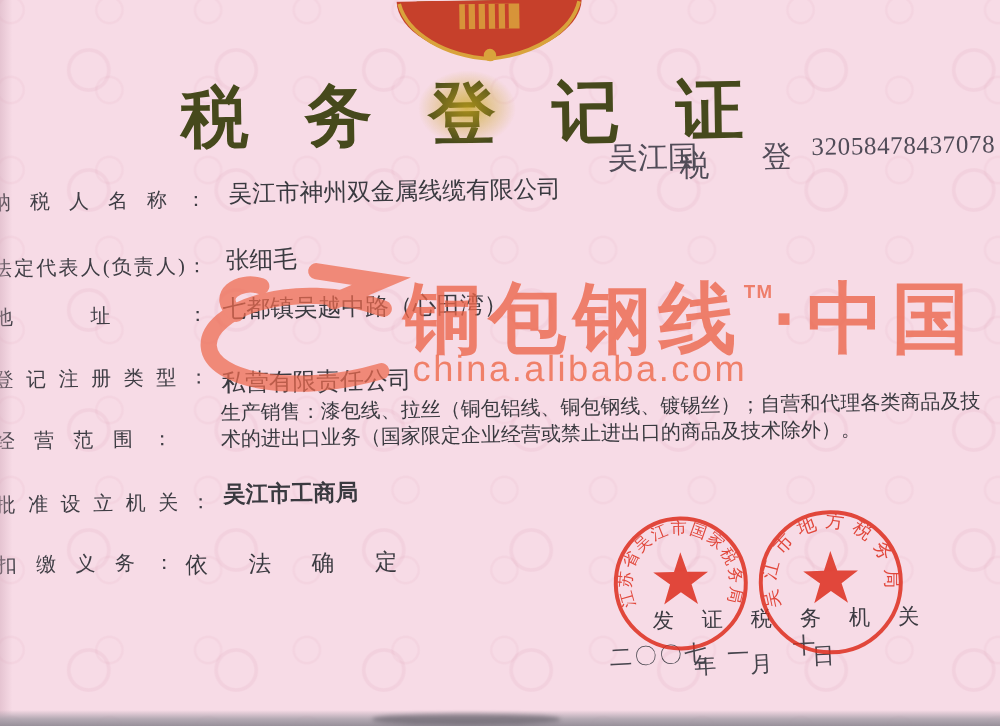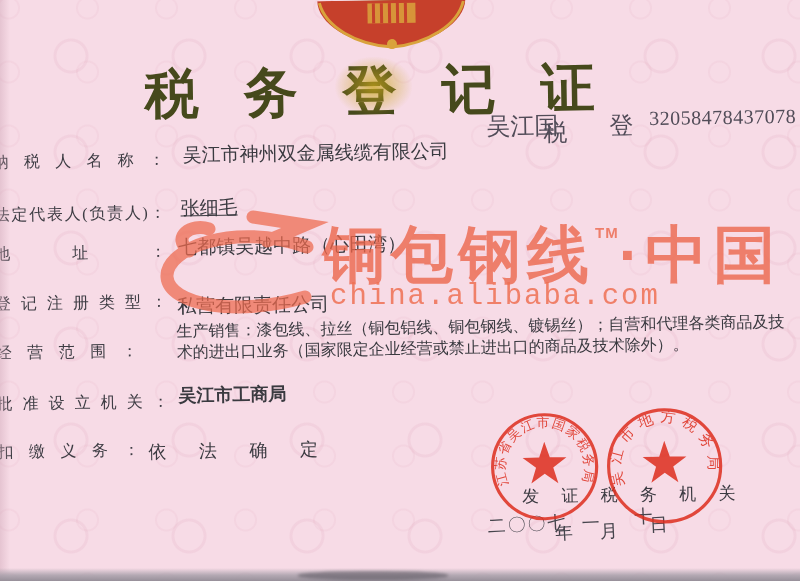--- a/index.html
+++ b/index.html
@@ -36,21 +36,21 @@
   .cn-tax{ left:546px; top:119px; }
   .cn-deng{ left:612px; top:113px; }
   .cn-number{ left:652px; top:111px; font-size:20px; letter-spacing:0.5px; }
 
   .flabel{
     position:absolute; left:-5px; width:172px; font-size:16px; color:#3e3d44;
     text-align:justify; text-align-last:justify;
   }
   .fvalue{ position:absolute; font-size:19px; color:#3a3a40; white-space:nowrap; }
   .lbl1{top:146px;} .val1{left:185px; top:139px;}
-  .lbl2{top:199px;} .val2{left:182px; top:192px;text-decoration:underline;}
+  .lbl2{top:199px;} .val2{left:182px; top:192px;}
   .lbl3{top:238px;} .val3{left:179px; top:231px;}
   .lbl4{top:288px;} .val4{left:177px; top:290px;}
   .lbl5{top:337px; width:142px;}
   .val5{left:176px; top:317px; width:614px; white-space:normal; font-size:16px; line-height:21px;}
   .lbl6{top:388px;} .val6{left:177px; top:380px; font-weight:bold; font-size:18px;}
   .lbl7{top:436px; width:142px;} .val7{left:146px; top:436px; letter-spacing:14px; font-size:18px;}
 
   .issuer-caption{
     position:absolute; left:519px; top:487px; font-size:17px; letter-spacing:9px;
     color:#3c3b42; white-space:nowrap; z-index:3;
@@ -68,21 +68,21 @@
   .wm{ position:absolute; inset:0; pointer-events:none; z-index:5; }
   .wm-logo{ position:absolute; left:155px; top:205px; }
   .wm-text{
     position:absolute; left:323px; top:213px; white-space:nowrap;
     font-family:"Liberation Sans", sans-serif; font-weight:bold;
     font-size:62px; letter-spacing:6px; color:rgba(236,100,72,0.78);
   }
   .wm-tm{ font-size:15px; vertical-align:38px; letter-spacing:1px;text-align:center; }
   .wm-url{
     position:absolute; left:330px; top:280px; white-space:nowrap;
-    font-family:Liberation Mono, monospace;
+    font-family:Liberation Sans, sans-serif;
     font-size:29px; letter-spacing:2px; color:rgba(238,112,82,0.85);
   }
 
   .edge-left{ position:absolute; left:0; top:0; bottom:0; width:10px; z-index:6;
     background:linear-gradient(to right, rgba(208,168,184,0.45), rgba(208,168,184,0)); }
   .edge-bottom{ position:absolute; left:0; right:0; bottom:0; height:13px; z-index:6;
     background:linear-gradient(to bottom, rgba(182,174,182,0), rgba(168,160,170,0.85) 55%, #978f99); }
   .edge-smudge{ position:absolute; left:298px; bottom:1px; width:150px; height:9px; z-index:7;
     background:rgba(80,76,86,0.5); border-radius:45%; filter:blur(1.5px); }
 </style>

